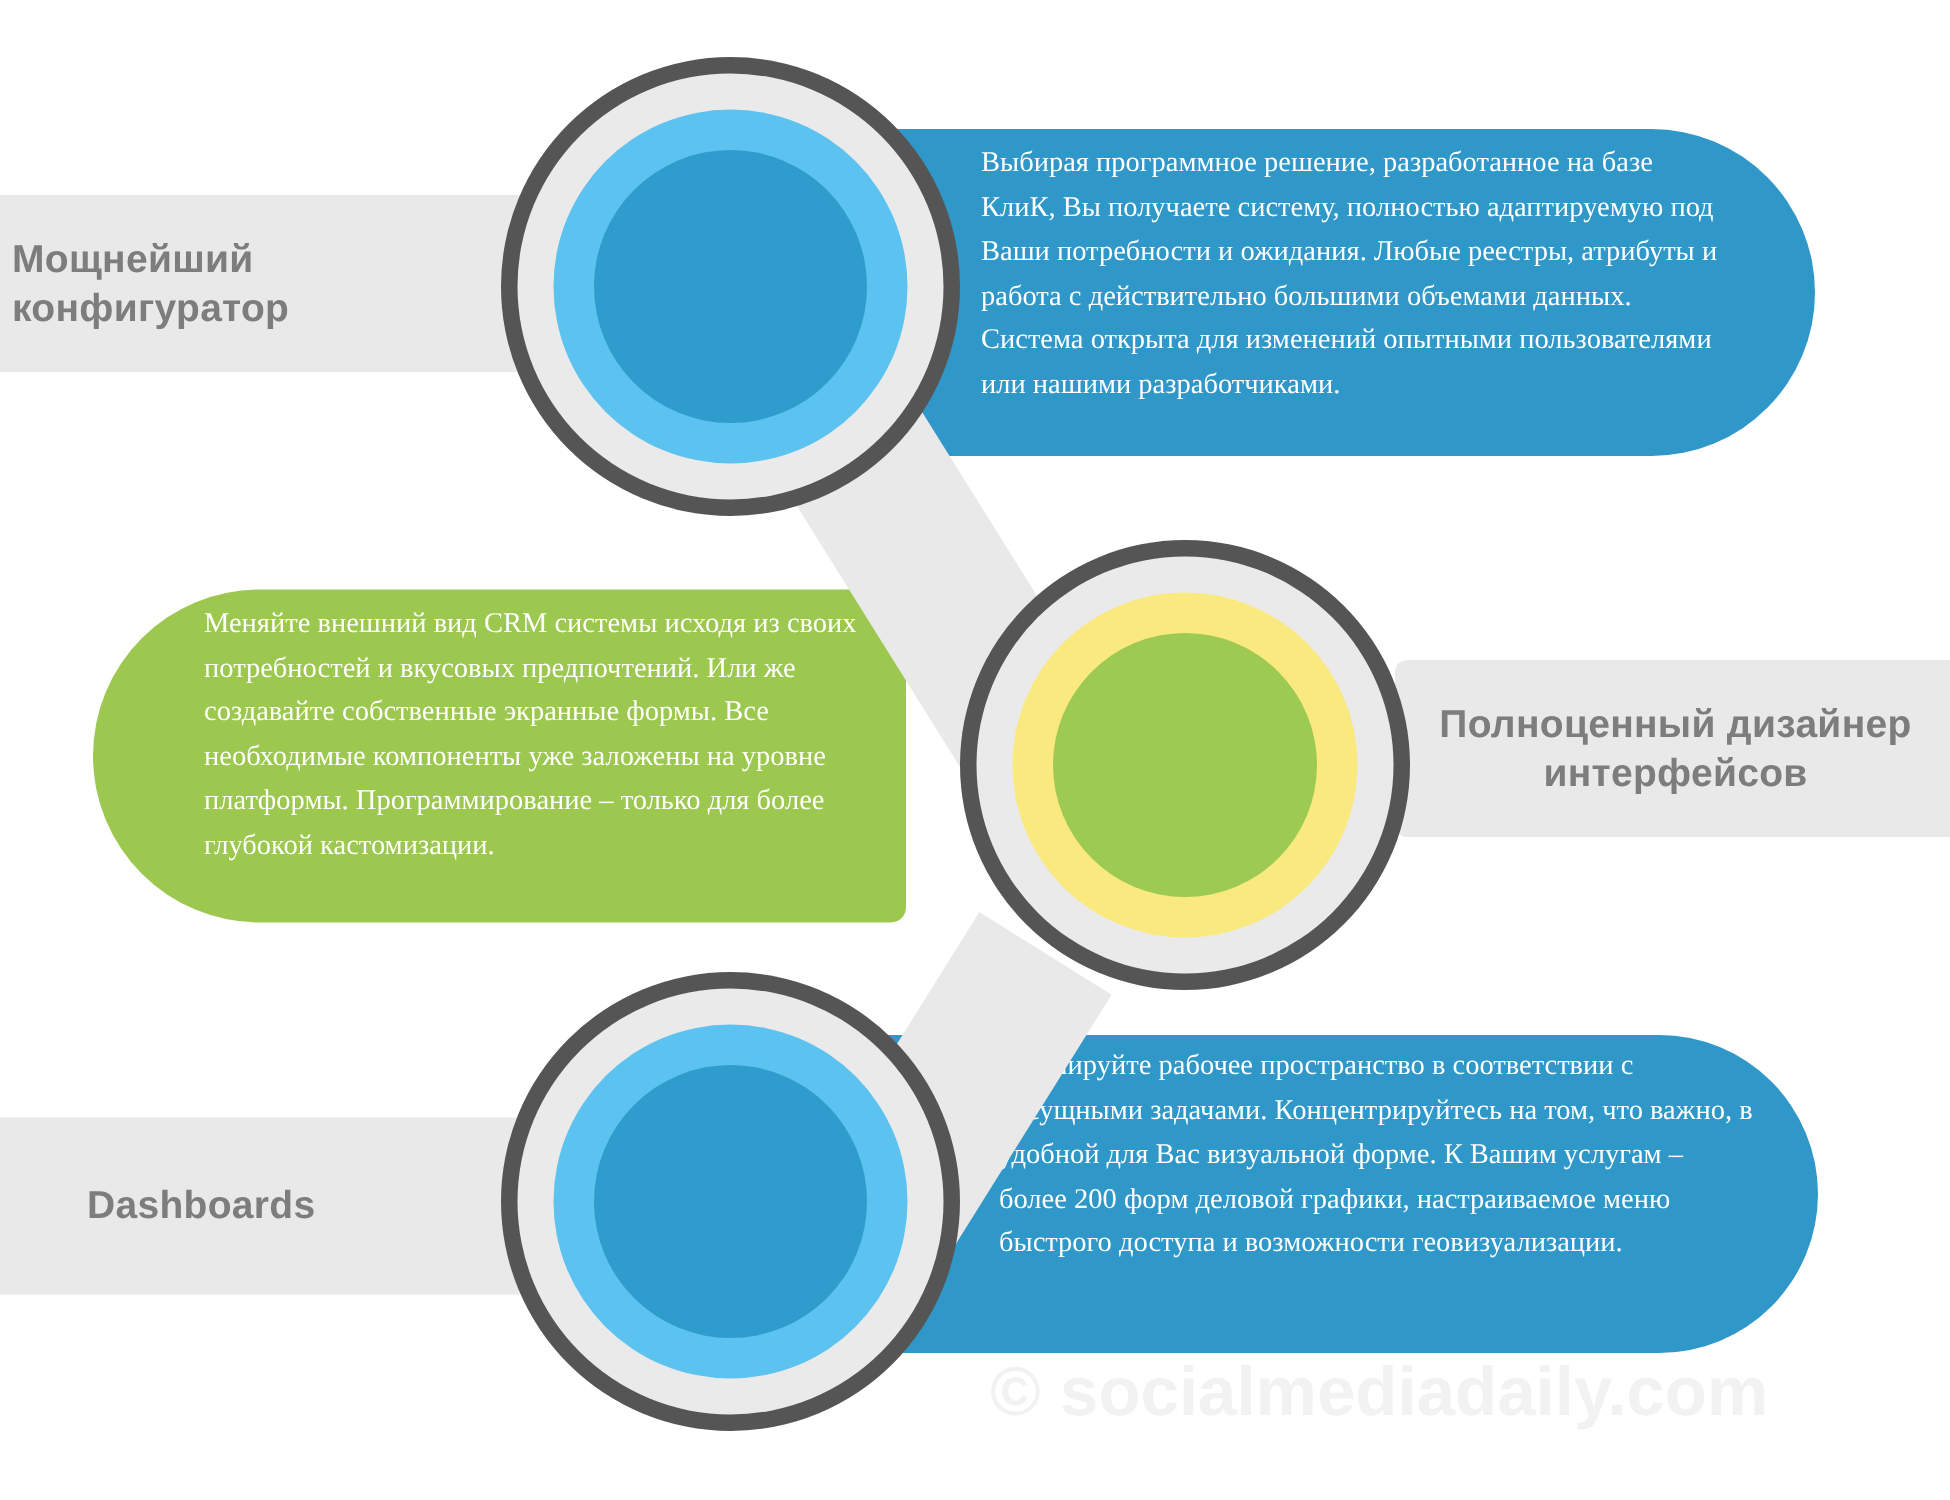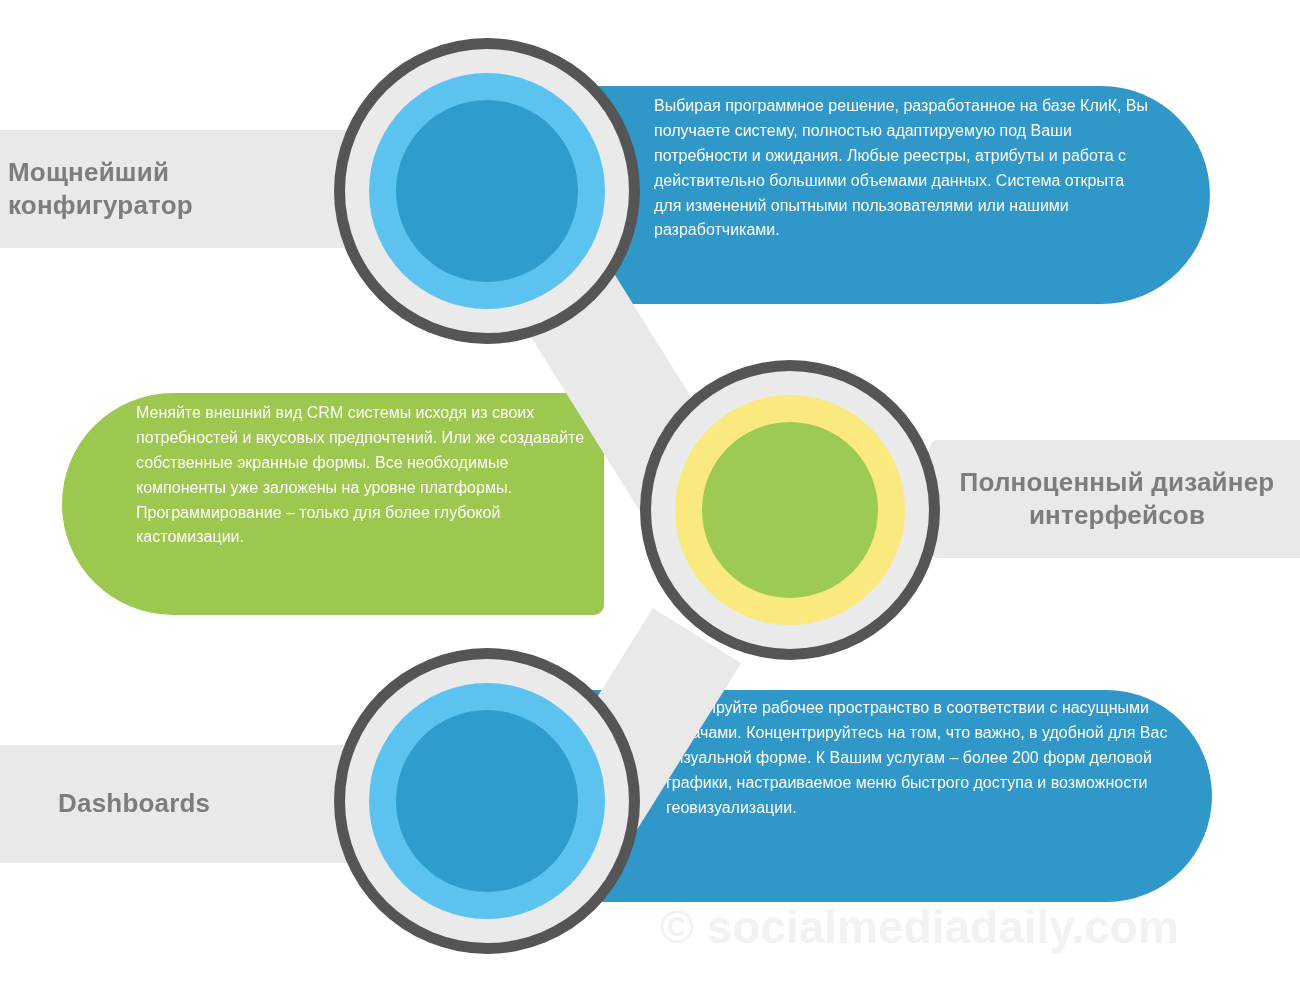--- a/index.html
+++ b/index.html
@@ -80,24 +80,25 @@
   }
 
   
   .panel {
     position: absolute;
     box-sizing: border-box;
     color: #ffffff;
     z-index: 3;
   }
   .panel .panel-text {
-    font-size: 16px;
+    font-size: 19px;
     line-height: 1.555;
     white-space: pre-line;
     color: #ffffff;
+    font-family: Liberation Serif, serif;
   }
 
   #panel-configurator {
     left: 540px;
     top: 86px;
     width: 670px;
     height: 218px;
     background: #3098c9;
     border-top-right-radius: 109px;
     border-bottom-right-radius: 109px;

